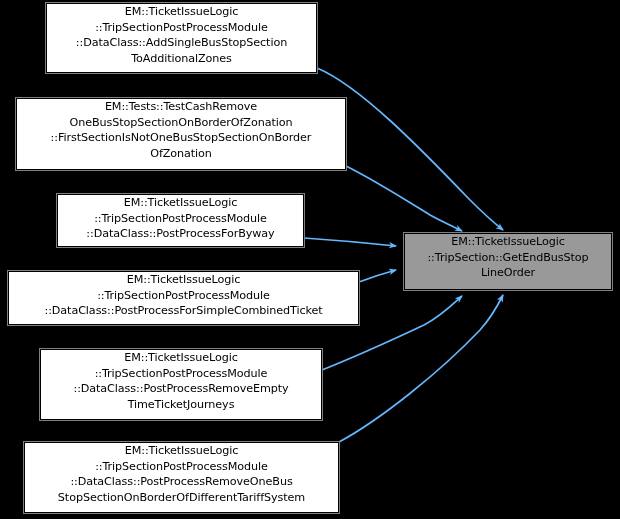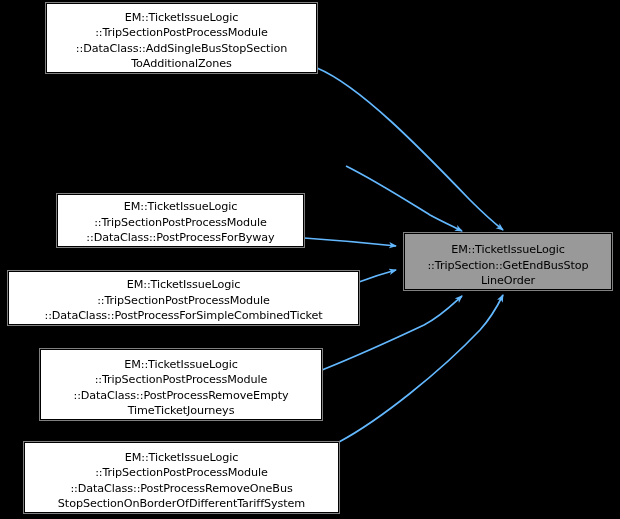--- a/index.html
+++ b/index.html
@@ -20,21 +20,21 @@
     left: 0;
     top: 0;
     width: 620px;
     height: 519px;
     pointer-events: none;
   }
   .node {
     position: absolute;
     box-sizing: border-box;
     display: flex;
-    align-items: flex-end;
+    align-items: flex-start;
     justify-content: center;
     text-align: center;
     border: 1px solid #000000;
     outline: 1px solid #808080;
     outline-offset: 0px;
     background: #ffffff;
     color: #000000;
     font-size: 11.2px;
     line-height: 15.6px;
     letter-spacing: -0.1px;
@@ -72,20 +72,26 @@
       </g>
   </svg>
 
   <div class="node" style="left: 46px; top: 3px; width: 271px; height: 70px;">
     <span class="node-label">EM::TicketIssueLogic
 ::TripSectionPostProcessModule
 ::DataClass::AddSingleBusStopSection
 ToAdditionalZones</span>
   </div>
 
+  <div class="node" style="left: 16px; top: 98px; width: 330px; height: 72px;">
+    <span class="node-label">EM::Tests::TestCashRemove
+OneBusStopSectionOnBorderOfZonation
+::FirstSectionIsNotOneBusStopSectionOnBorder
+OfZonation</span>
+  </div>
 
   <div class="node" style="left: 57px; top: 194px; width: 247px; height: 53px;">
     <span class="node-label">EM::TicketIssueLogic
 ::TripSectionPostProcessModule
 ::DataClass::PostProcessForByway</span>
   </div>
 
   <div class="node" style="left: 8px; top: 271px; width: 351px; height: 54px;">
     <span class="node-label">EM::TicketIssueLogic
 ::TripSectionPostProcessModule

